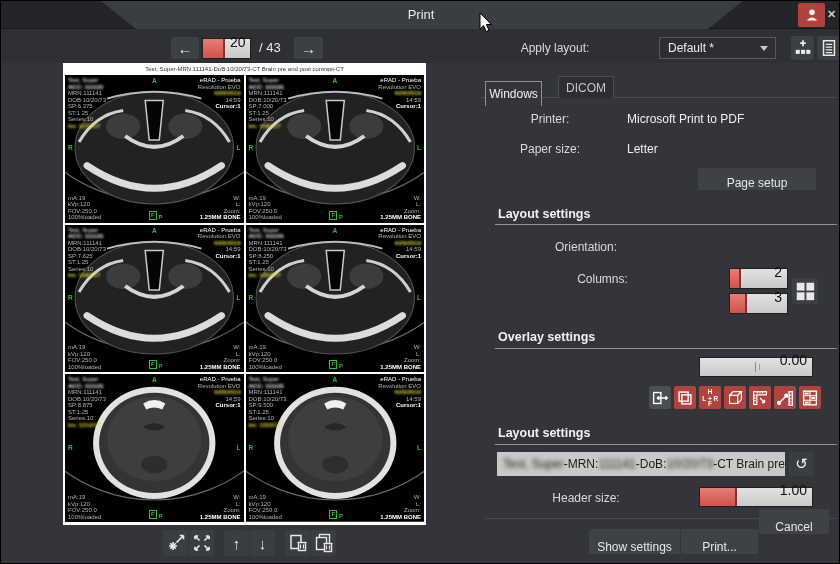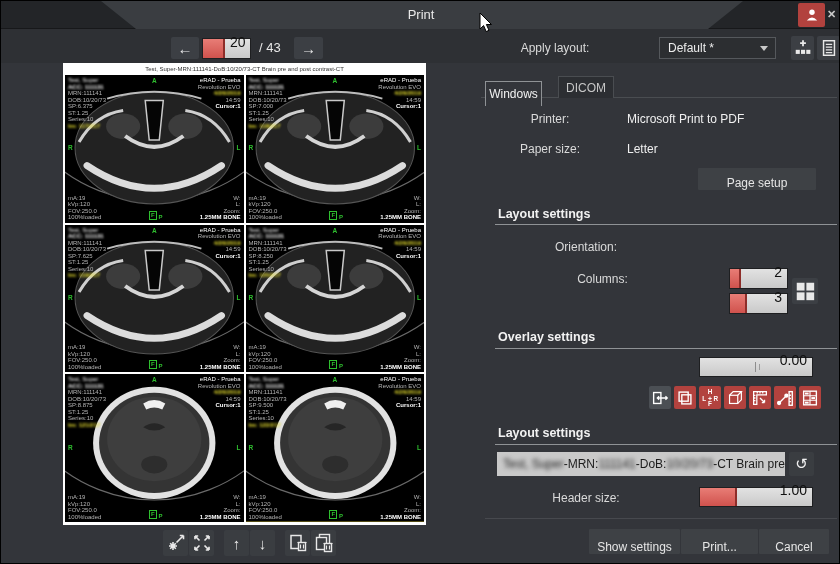--- a/index.html
+++ b/index.html
@@ -596,21 +596,21 @@
     <span class="sv sv-right">1.00</span>
   </div>
 
   <div class="sep" style="left:484px;top:517px;width:352px"></div>
   <div class="pbtn" style="left:680px;top:528px;width:77px;height:25px">
     <span>Print...</span>
   </div>
   <div class="pbtn" style="left:588px;top:528px;width:91px;height:25px">
     <span>Show settings</span>
   </div>
-  <div class="pbtn" style="left:758px;top:528px;width:70px;height:25px">
+  <div class="pbtn" style="left:758px;top:508px;width:70px;height:25px">
     <span>Cancel</span>
   </div>
 
   <svg class="cursor" width="15" height="22" viewBox="0 0 15 22">
     <polygon points="1,0 1,16 4.6,12.6 7.2,18.6 10,17.3 7.4,11.5 12.5,11.5" fill="#fff" stroke="#000" stroke-width="1"></polygon>
   </svg>
 
 </div>
 
 </body></html>

